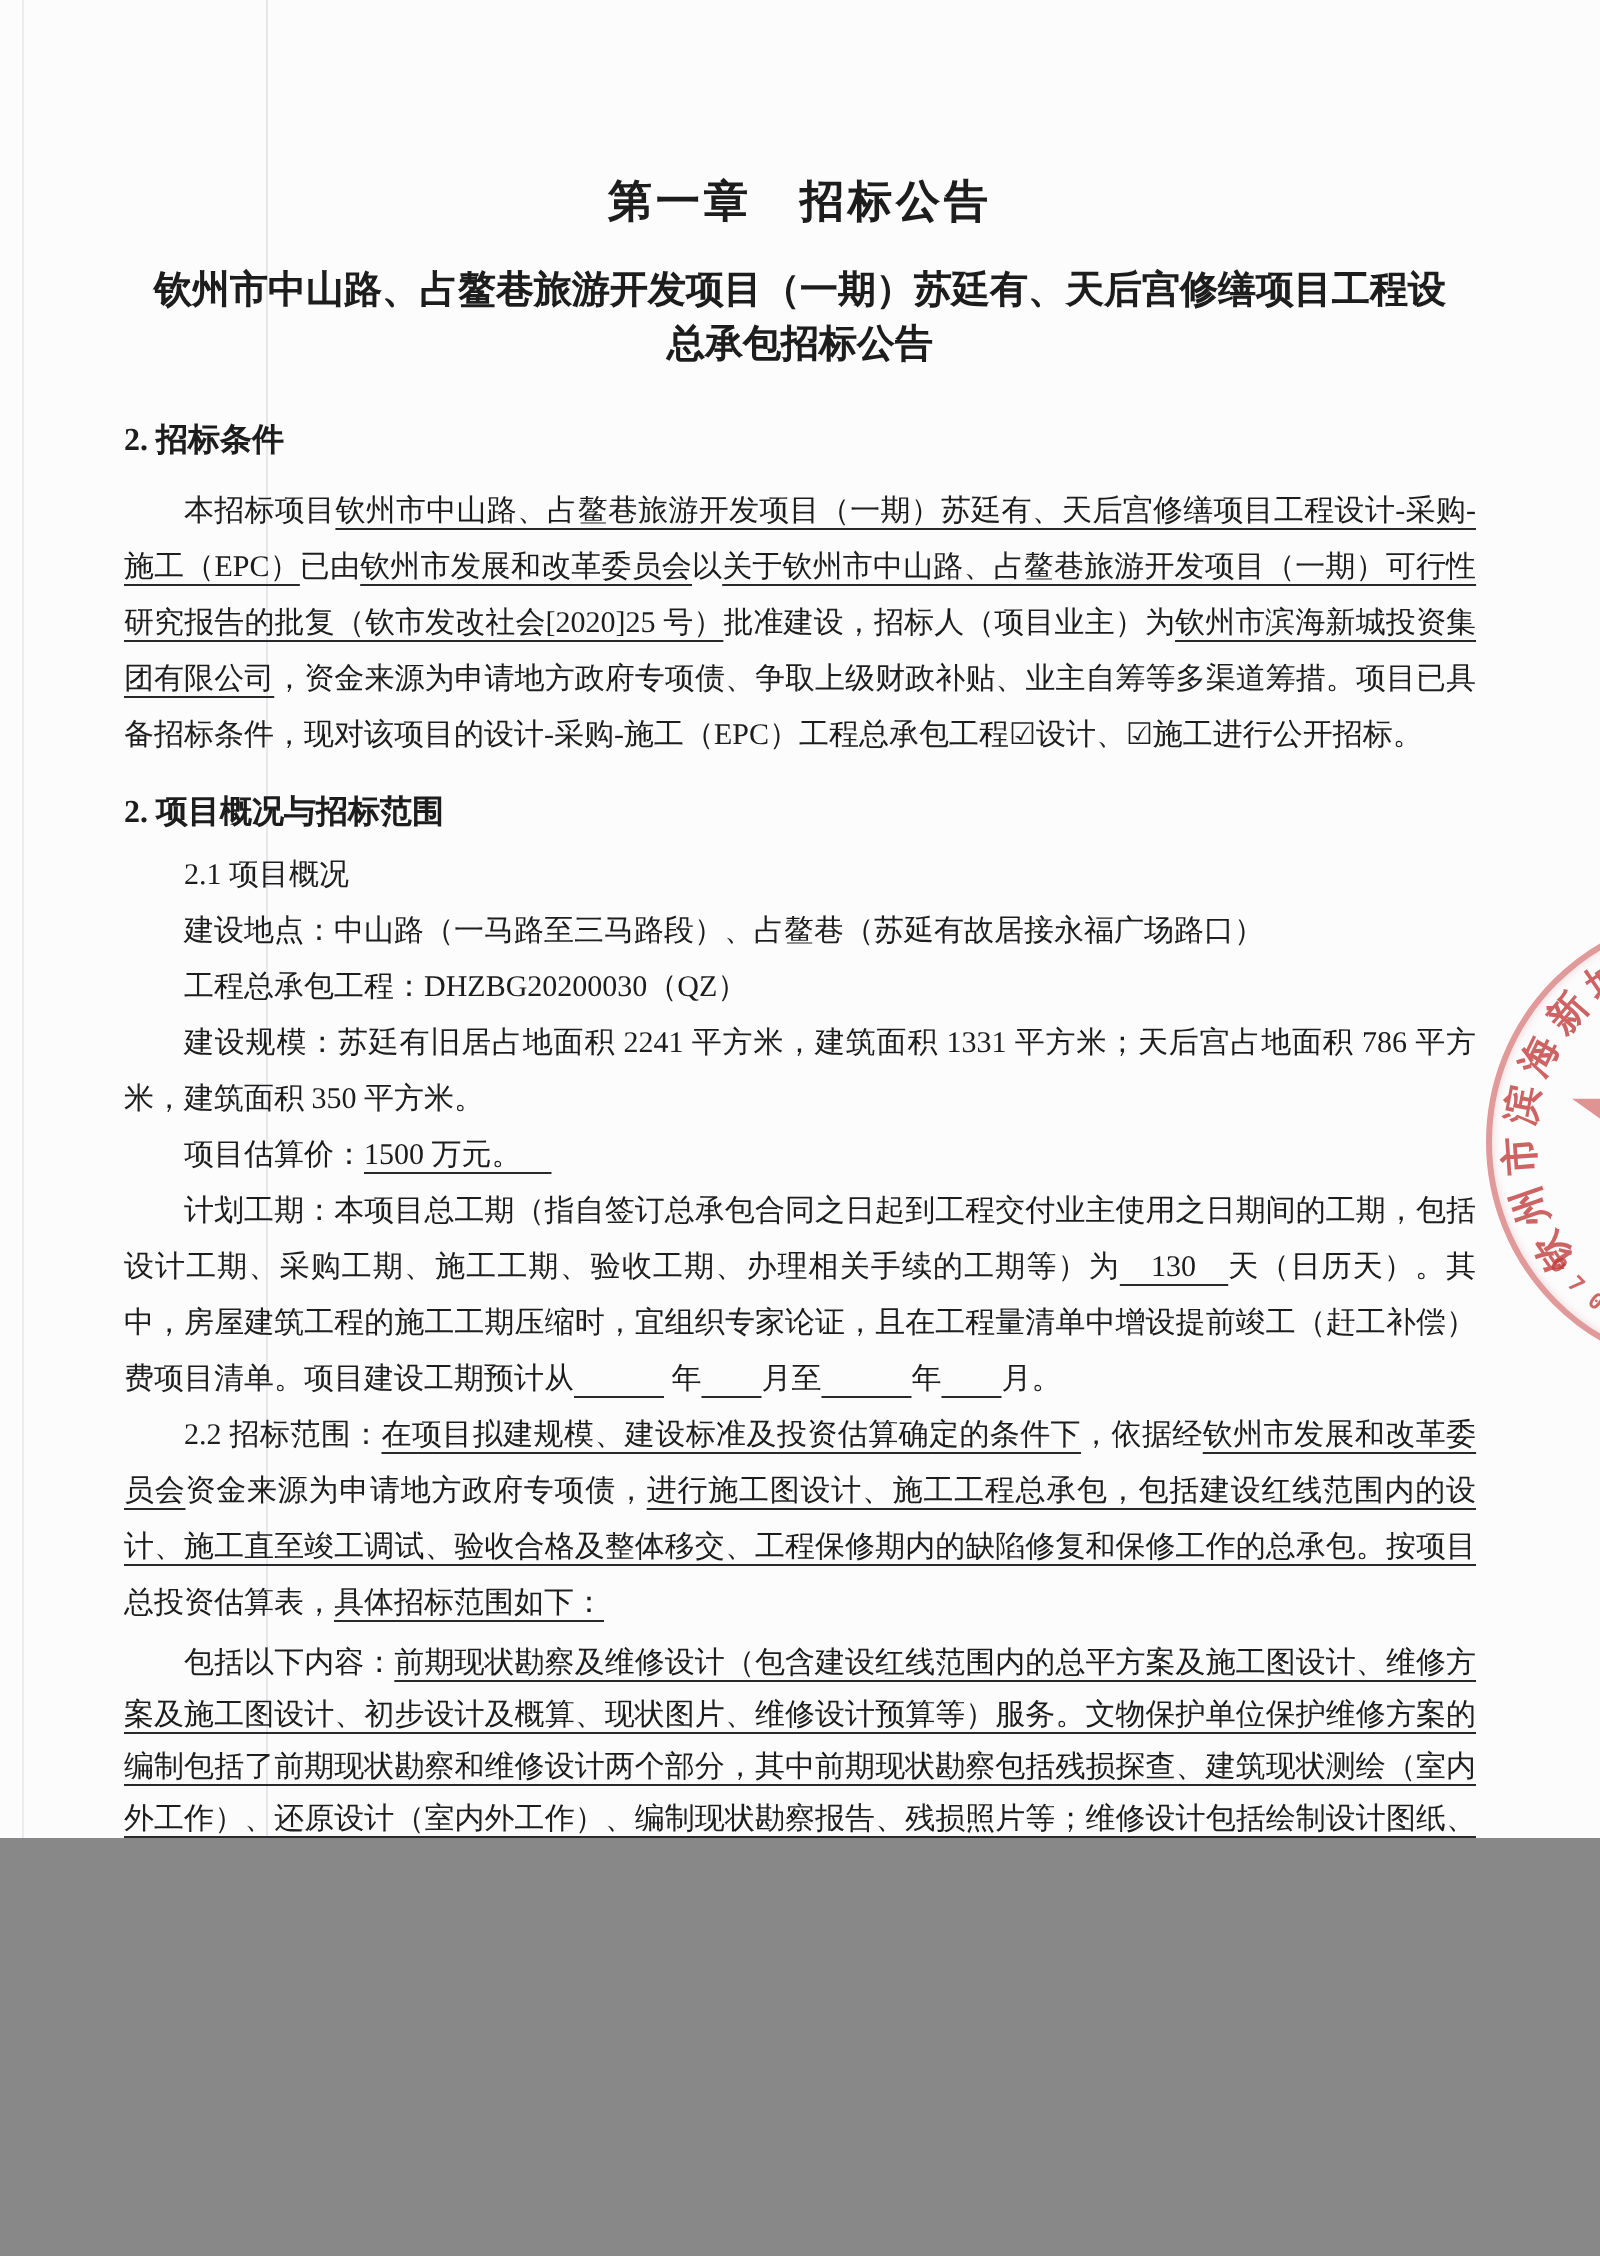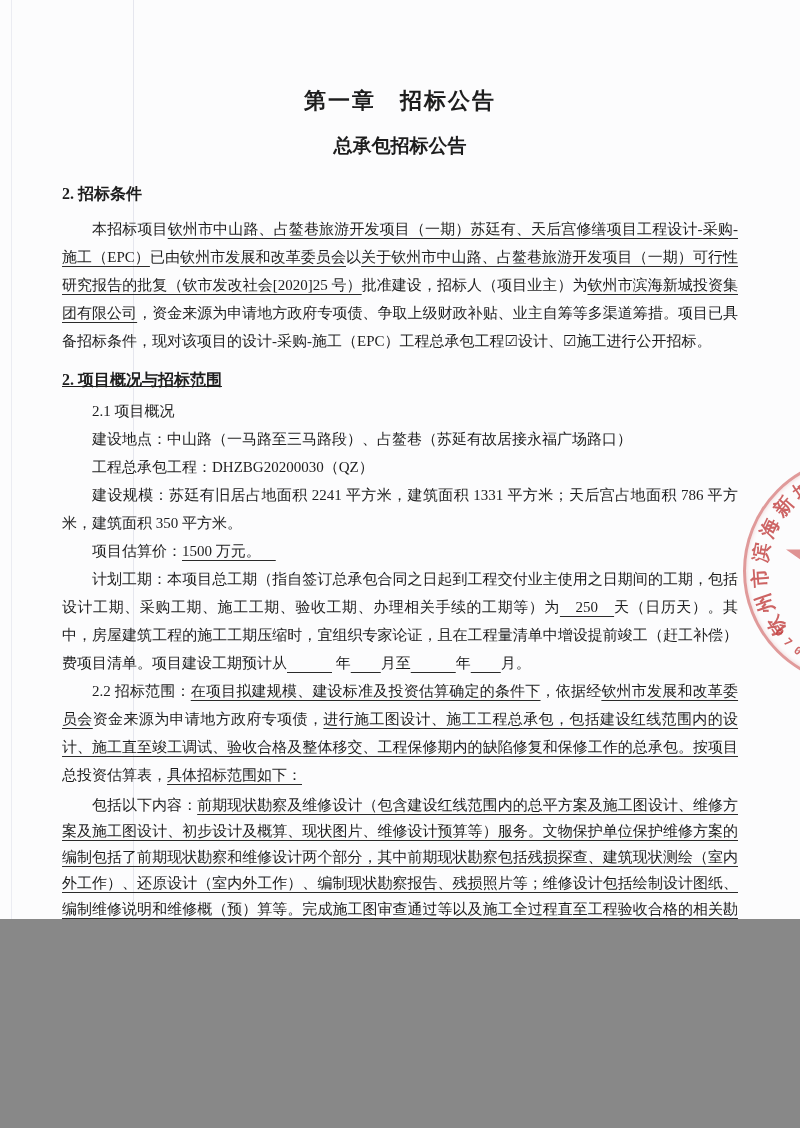--- a/index.html
+++ b/index.html
@@ -19,21 +19,21 @@
   .fold{position:absolute;top:0;bottom:0;width:1px;background:rgba(150,156,185,.16);}
   .fold.f1{left:11px;}
   .fold.f2{left:133px;background:rgba(150,156,185,.22);}
   .speck{position:absolute;left:322px;top:1106px;width:2px;height:3px;background:#8d97a5;border-radius:1px;}
 
   .content{position:absolute;left:62px;top:0;width:676px;}
   .chapter{margin:86px 0 0;text-align:center;font-size:22px;font-weight:bold;letter-spacing:2px;line-height:30px;}
   .subtitle{margin:16px 0 0;text-align:center;font-size:19px;font-weight:bold;line-height:27px;}
   .sec-h{font-size:16px;font-weight:bold;line-height:22px;}
   .sec-h.s1{margin:24px 0 0;}
-  .sec-h.s2{margin:14px 0 0;text-decoration:underline;}
+  .sec-h.s2{margin:14px 0 0;}
   p.body{font-size:15px;line-height:28px;margin:0;text-align:justify;text-justify:inter-ideograph;}
   p.first{margin-top:10px;}
   p.tight{line-height:26px;margin-top:3px;}
   p.mt6{margin-top:6px;font-family:Liberation Serif, serif;}
   .indent{text-indent:2em;}
   .u{text-decoration:underline;text-underline-offset:4px;text-decoration-thickness:1px;text-decoration-color:#2a2a2a;white-space:pre-wrap;}
   .page-num{position:absolute;left:0;right:0;top:1052px;text-align:center;font-size:14px;color:#222;}
 
   
   .stamp{position:absolute;left:743px;top:456px;width:230px;height:230px;filter:blur(.3px);}
@@ -52,35 +52,36 @@
 
   <div class="fold f1"></div>
   <div class="fold f2"></div>
   <div class="speck"></div>
 
   <div class="content">
 
     <h1 class="chapter">第一章　招标公告</h1>
 
     <div class="subtitle">
+      <div>钦州市中山路、占鳌巷旅游开发项目（一期）苏廷有、天后宫修缮项目工程设</div>
       <div>总承包招标公告</div>
     </div>
 
     <div class="sec-h s1">2. 招标条件</div>
 
     <p class="body first indent"><span>本招标项目</span><span class="u">钦州市中山路、占鳌巷旅游开发项目（一期）苏廷有、天后宫修缮项目工程设计-采购-施工（EPC）</span><span>已由</span><span class="u">钦州市发展和改革委员会</span><span>以</span><span class="u">关于钦州市中山路、占鳌巷旅游开发项目（一期）可行性研究报告的批复（钦市发改社会[2020]25 号）</span><span>批准建设，招标人（项目业主）为</span><span class="u">钦州市滨海新城投资集团有限公司</span><span>，资金来源为申请地方政府专项债、争取上级财政补贴、业主自筹等多渠道筹措。项目已具备招标条件，现对该项目的设计-采购-施工（EPC）工程总承包工程☑设计、☑施工进行公开招标。</span></p>
 
     <div class="sec-h s2">2. 项目概况与招标范围</div>
 
     <p class="body mt6 indent">2.1 项目概况</p>
     <p class="body indent">建设地点：中山路（一马路至三马路段）、占鳌巷（苏延有故居接永福广场路口）</p>
     <p class="body indent">工程总承包工程：DHZBG20200030（QZ）</p>
     <p class="body indent">建设规模：苏廷有旧居占地面积 2241 平方米，建筑面积 1331 平方米；天后宫占地面积 786 平方米，建筑面积 350 平方米。</p>
     <p class="body indent"><span>项目估算价：</span><span class="u">1500 万元。　</span></p>
-    <p class="body indent"><span>计划工期：本项目总工期（指自签订总承包合同之日起到工程交付业主使用之日期间的工期，包括设计工期、采购工期、施工工期、验收工期、办理相关手续的工期等）为</span><span class="u">　250　</span><span>天（日历天）。其中，房屋建筑工程的施工工期压缩时，宜组织专家论证，且在工程量清单中增设提前竣工（赶工补偿）费项目清单。项目建设工期预计从</span><span class="u">　　　</span><span> 年</span><span class="u">　　</span><span>月至</span><span class="u">　　　</span><span>年</span><span class="u">　　</span><span>月。</span></p>
+    <p class="body indent"><span>计划工期：本项目总工期（指自签订总承包合同之日起到工程交付业主使用之日期间的工期，包括设计工期、采购工期、施工工期、验收工期、办理相关手续的工期等）为</span><span class="u">　130　</span><span>天（日历天）。其中，房屋建筑工程的施工工期压缩时，宜组织专家论证，且在工程量清单中增设提前竣工（赶工补偿）费项目清单。项目建设工期预计从</span><span class="u">　　　</span><span> 年</span><span class="u">　　</span><span>月至</span><span class="u">　　　</span><span>年</span><span class="u">　　</span><span>月。</span></p>
     <p class="body indent"><span>2.2 招标范围：</span><span class="u">在项目拟建规模、建设标准及投资估算确定的条件下</span><span>，依据经</span><span class="u">钦州市发展和改革委员会</span><span>资金来源为申请地方政府专项债，</span><span class="u">进行施工图设计、施工工程总承包，包括建设红线范围内的设计、施工直至竣工调试、验收合格及整体移交、工程保修期内的缺陷修复和保修工作的总承包。按项目</span><span>总投资估算表，</span><span class="u">具体招标范围如下：</span></p>
     <p class="body tight indent"><span>包括以下内容：</span><span class="u">前期现状勘察及维修设计（包含建设红线范围内的总平方案及施工图设计、维修方案及施工图设计、初步设计及概算、现状图片、维修设计预算等）服务。文物保护单位保护维修方案的编制包括了前期现状勘察和维修设计两个部分，其中前期现状勘察包括残损探查、建筑现状测绘（室内外工作）、还原设计（室内外工作）、编制现状勘察报告、残损照片等；维修设计包括绘制设计图纸、编制维修说明和维修概（预）算等。完成施工图审查通过等以及施工全过程直至工程验收合格的相关勘察设计服务和合同规定的相关工作。</span></p>
     <p class="body mt6 indent">2.3 本项目□要求 ☑不要求采用装配式技术。</p>
 
   </div>
 
   <div class="page-num">1</div>
 
   <div class="stamp">
     <div class="ring"></div>

